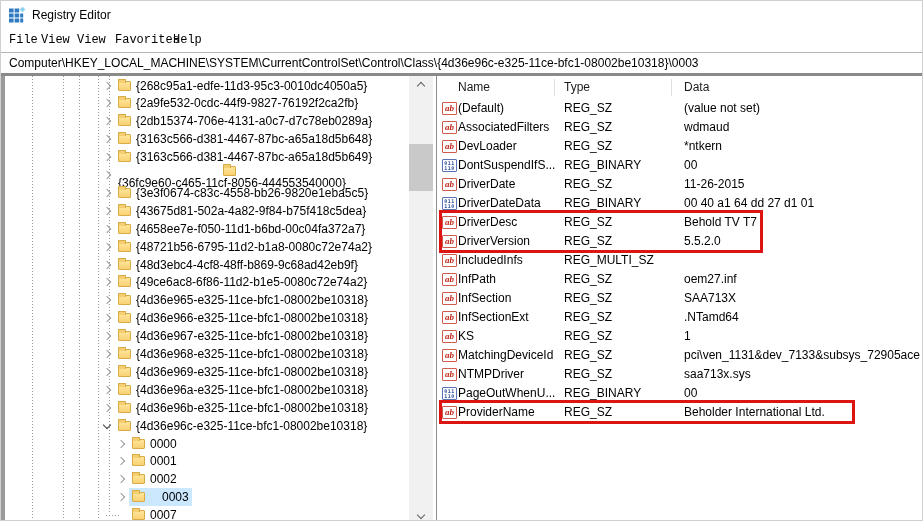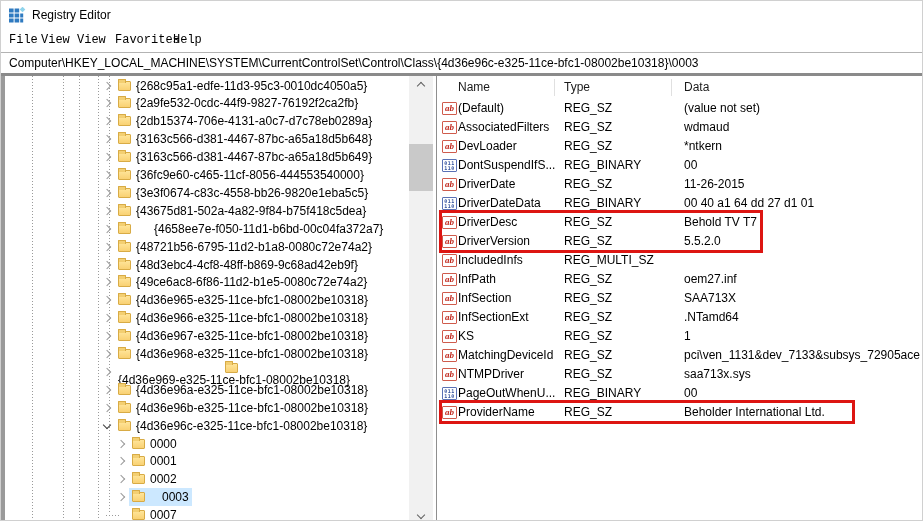--- a/index.html
+++ b/index.html
@@ -137,42 +137,42 @@
           </div>
           <div class="tree-row" style="top: 72.1px;">
             <span class="chev" style="left: 99px;"></span>
             <span class="node" style="left: 110px;">
               <i class="folder"></i>
               <span class="tree-label">{3163c566-d381-4467-87bc-a65a18d5b649}</span>
             </span>
           </div>
           <div class="tree-row" style="top: 90px;">
             <span class="chev" style="left: 99px;"></span>
-            <span class="node" style="left: 110px;">
+            <span class="node" style="left: 110px; flex-direction: column;">
               <i class="folder"></i>
               <span class="tree-label">{36fc9e60-c465-11cf-8056-444553540000}</span>
             </span>
           </div>
           <div class="tree-row" style="top: 107.9px;">
             <span class="chev" style="left: 99px;"></span>
             <span class="node" style="left: 110px;">
               <i class="folder"></i>
               <span class="tree-label">{3e3f0674-c83c-4558-bb26-9820e1eba5c5}</span>
             </span>
           </div>
           <div class="tree-row" style="top: 125.8px;">
             <span class="chev" style="left: 99px;"></span>
             <span class="node" style="left: 110px;">
               <i class="folder"></i>
               <span class="tree-label">{43675d81-502a-4a82-9f84-b75f418c5dea}</span>
             </span>
           </div>
           <div class="tree-row" style="top: 143.7px;">
             <span class="chev" style="left: 99px;"></span>
-            <span class="node" style="left: 110px; gap: 18px;">
+            <span class="node" style="left: 110px;">
               <i class="folder"></i>
               <span class="tree-label">{4658ee7e-f050-11d1-b6bd-00c04fa372a7}</span>
             </span>
           </div>
           <div class="tree-row" style="top: 161.6px;">
             <span class="chev" style="left: 99px;"></span>
             <span class="node" style="left: 110px;">
               <i class="folder"></i>
               <span class="tree-label">{48721b56-6795-11d2-b1a8-0080c72e74a2}</span>
             </span>
@@ -214,21 +214,21 @@
           </div>
           <div class="tree-row" style="top: 269px;">
             <span class="chev" style="left: 99px;"></span>
             <span class="node" style="left: 110px;">
               <i class="folder"></i>
               <span class="tree-label">{4d36e968-e325-11ce-bfc1-08002be10318}</span>
             </span>
           </div>
           <div class="tree-row" style="top: 286.9px;">
             <span class="chev" style="left: 99px;"></span>
-            <span class="node" style="left: 110px; flex-direction: column;">
+            <span class="node" style="left: 110px;">
               <i class="folder"></i>
               <span class="tree-label">{4d36e969-e325-11ce-bfc1-08002be10318}</span>
             </span>
           </div>
           <div class="tree-row" style="top: 304.8px;">
             <span class="chev" style="left: 99px;"></span>
             <span class="node" style="left: 110px;">
               <i class="folder"></i>
               <span class="tree-label">{4d36e96a-e325-11ce-bfc1-08002be10318}</span>
             </span>

